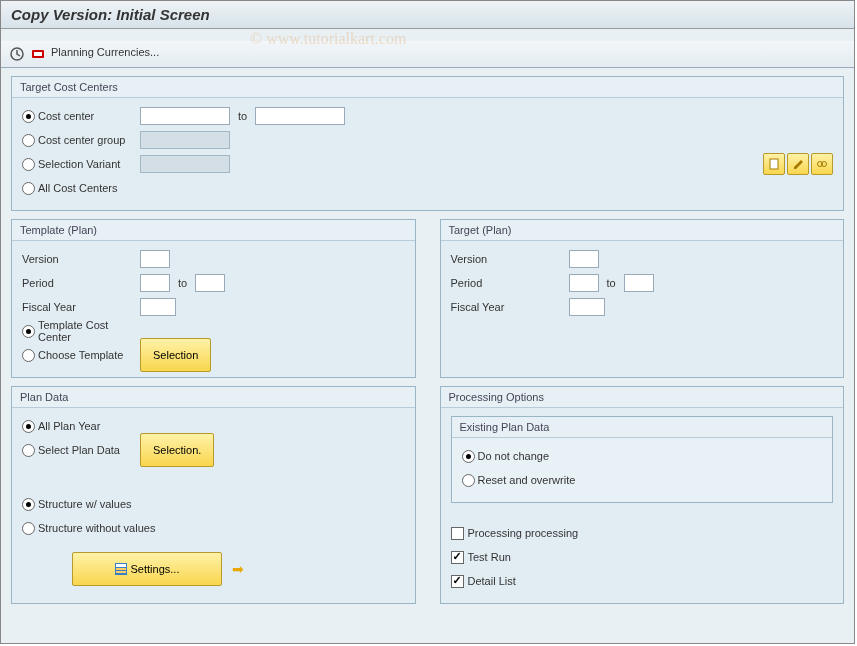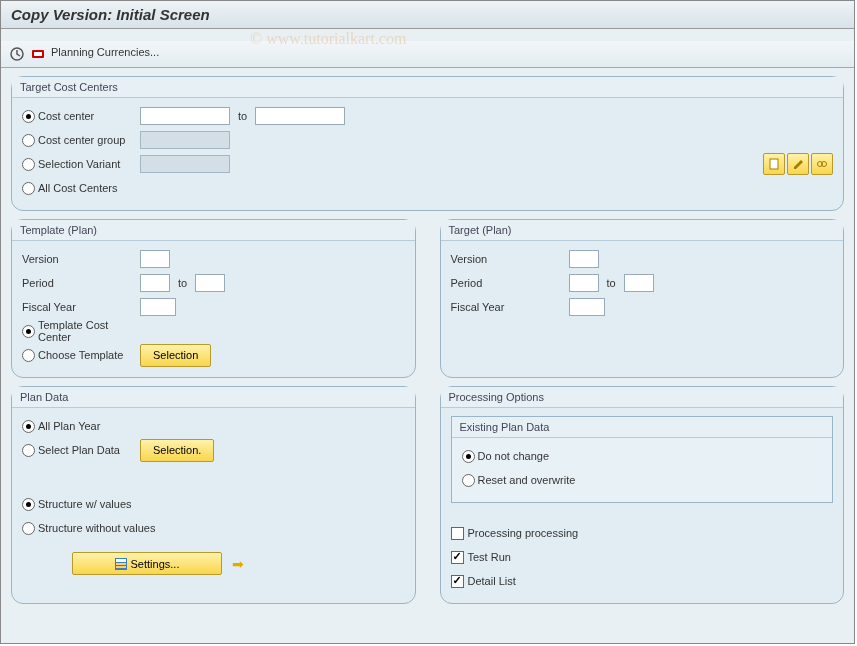--- a/index.html
+++ b/index.html
@@ -46,21 +46,21 @@
   }
   .content {
     padding: 8px 10px;
     display: flex;
     flex-direction: column;
     gap: 8px;
   }
   .groupbox {
     border: 1px solid #9ab5c5;
     background: #e2edf3;
-    border-radius: 12px;
+    border-radius: 0;
   }
   .groupbox-title {
     border-bottom: 1px solid #b8cbd8;
     padding: 4px 8px;
     font-size: 11px;
     color: #445;
     background: #e7f0f5;
   }
   .groupbox-body {
     padding: 6px 10px 10px;
@@ -133,21 +133,21 @@
   .two-col {
     display: flex;
     gap: 24px;
   }
   .two-col > * { flex: 1; min-height: 170px;}
   .two-col.short > * { min-height: unset;}
   
   .sap-btn {
     background: linear-gradient(#fff2a8, #f9d64e);
     border: 1px solid #b89a2a;
-    height: 23px;
+    height: 34px;
     padding: 0 12px;
     font-size: 11px;
     cursor: pointer;
     border-radius: 2px;
     display: inline-flex;
     align-items: center;
     justify-content: center;
     gap: 4px;
   }
   .sap-btn.wide { min-width: 150px; }

